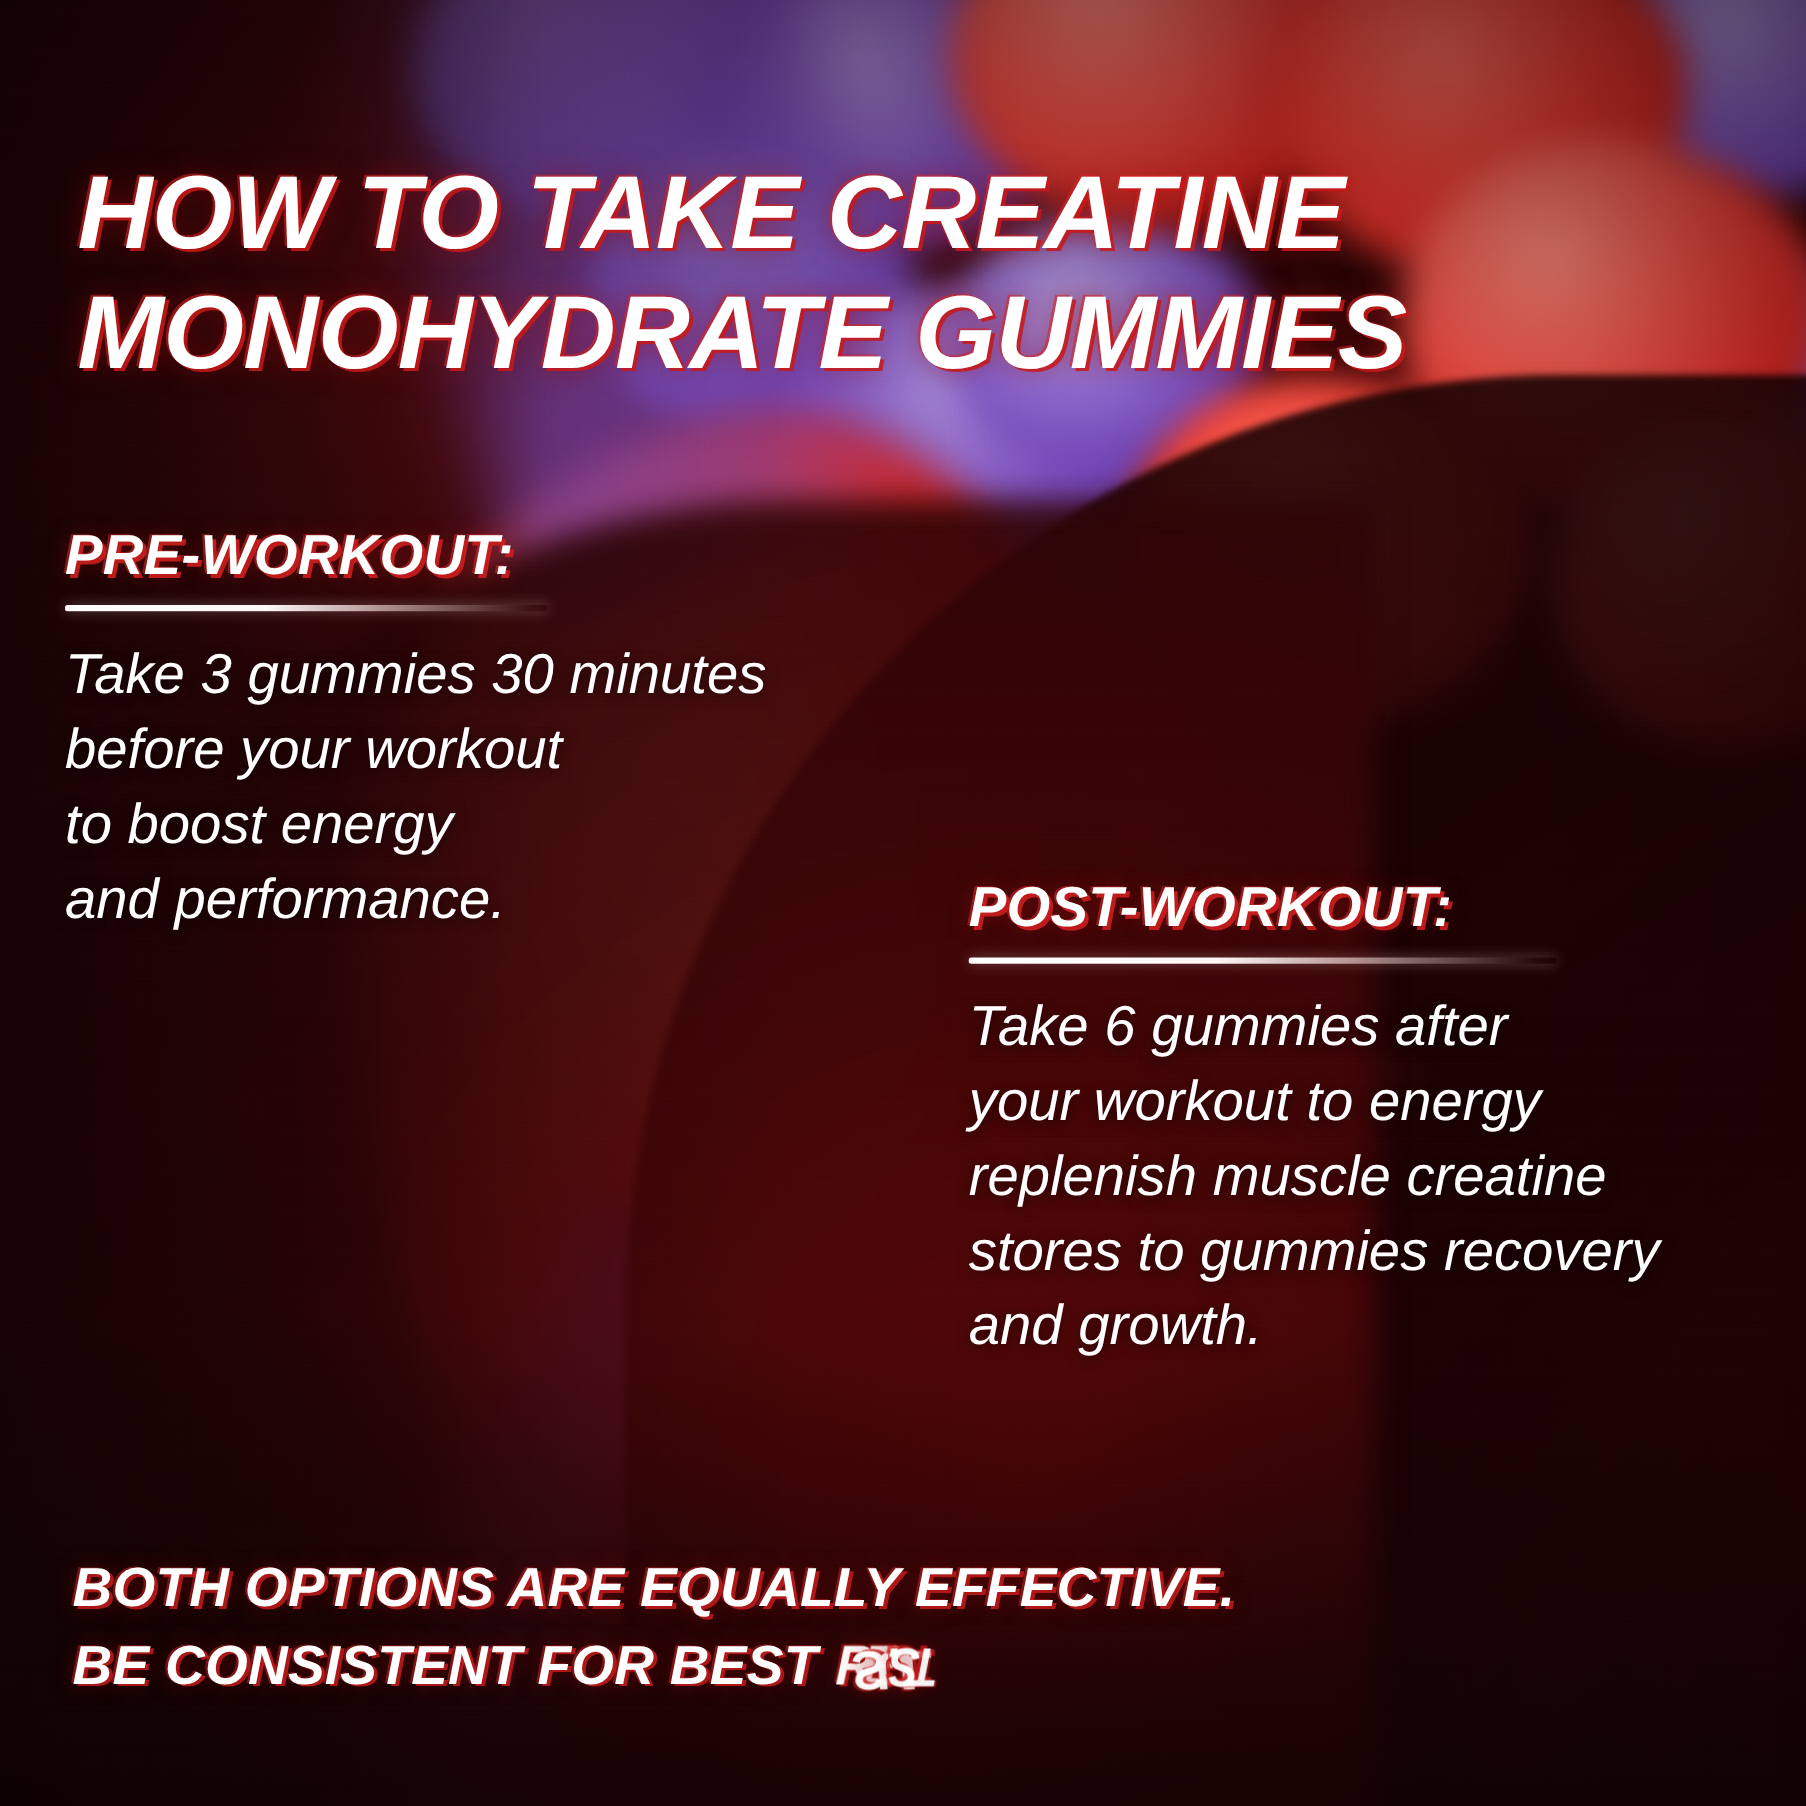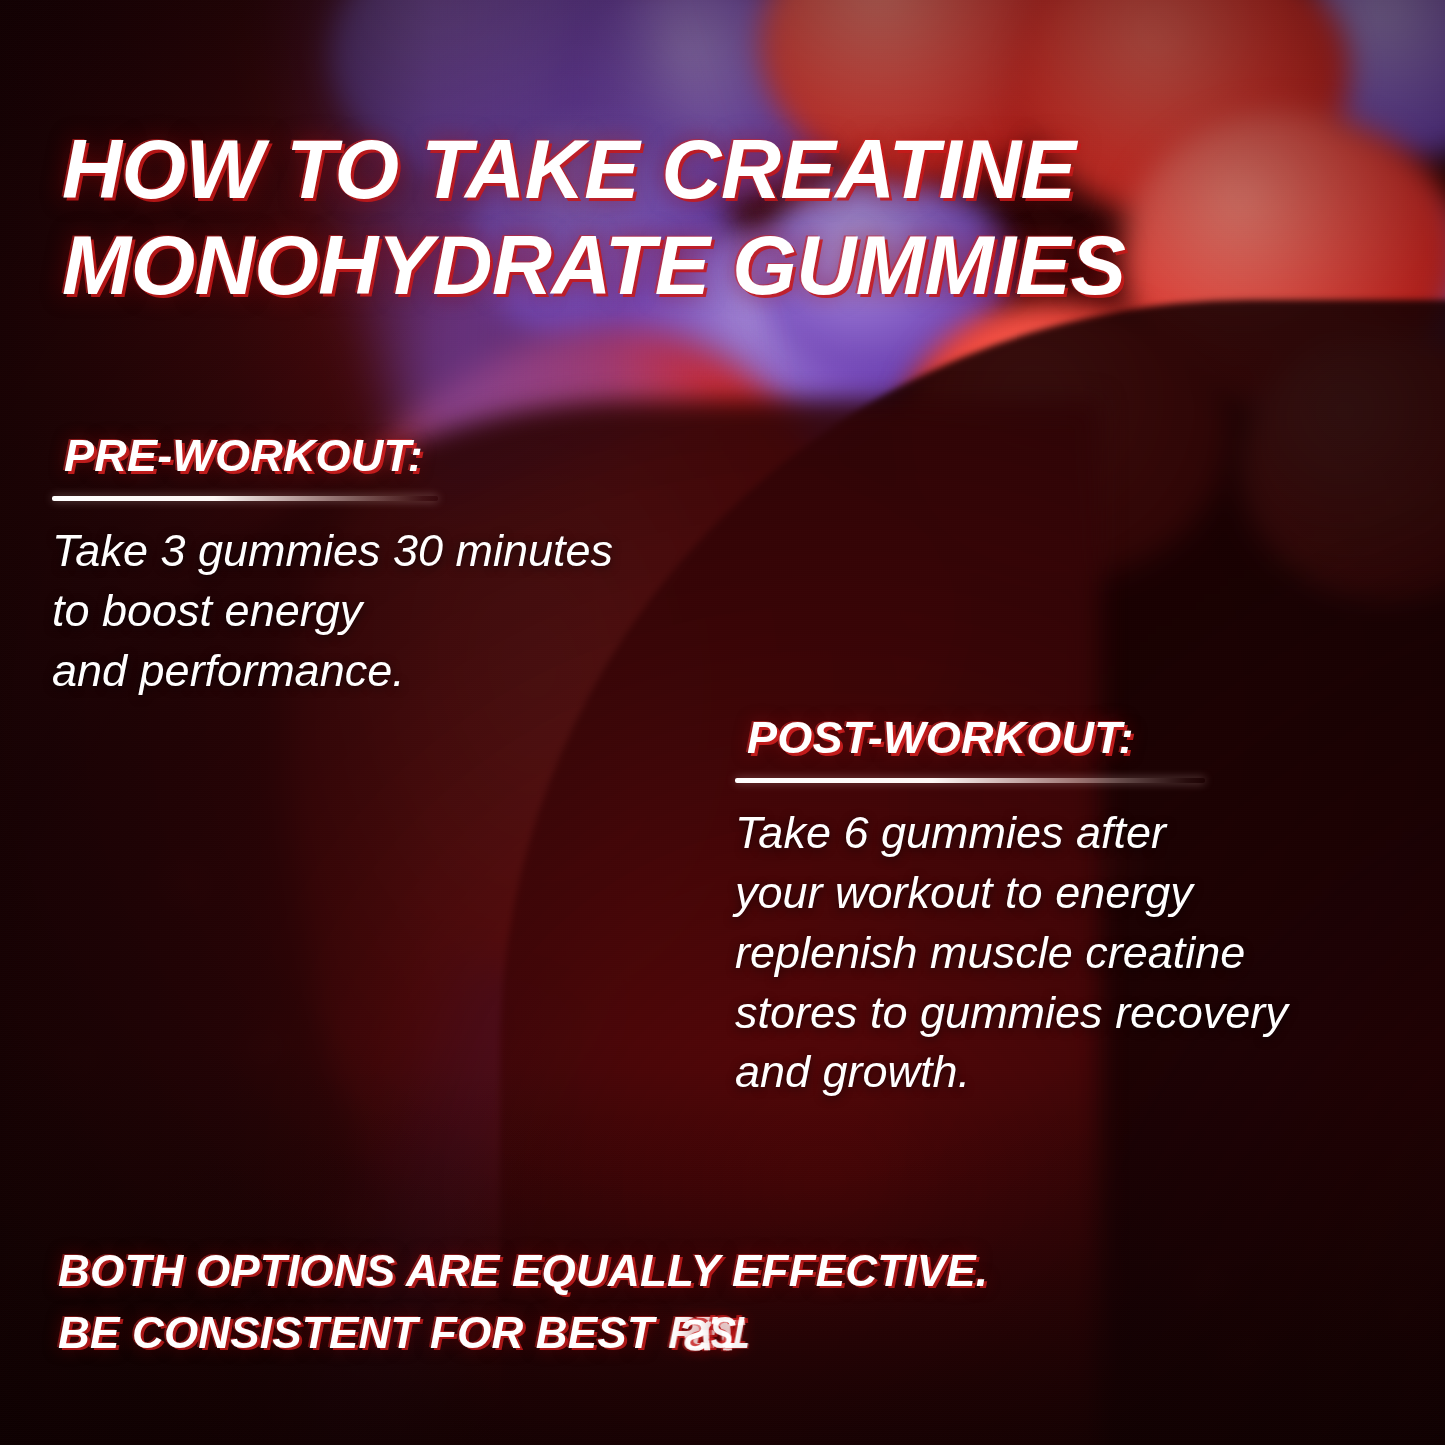--- a/index.html
+++ b/index.html
@@ -156,33 +156,33 @@
       3px 3px 0 rgba(200,25,25,.85),
       -2px -1px 0 rgba(215,35,35,.55),
       0 0 22px rgba(150,10,10,.55);
   }
   .headline .hl-line { display: block; white-space: nowrap; }
 
   .block {
     position: absolute;
   }
   .block-pre  { left: 52px;  top: 418px; width: 700px; }
-  .block-post { left: 735px; top: 700px; width: 650px; }
+  .block-post { left: 775px; top: 700px; width: 650px; }
 
   .block-title {
     color: #fff;
     font-weight: bold;
     font-size: 45px;
     letter-spacing: 0.2px;
     text-transform: uppercase;
     text-shadow:
       3px 3px 0 rgba(205,30,30,.9),
       -2px -1px 0 rgba(220,45,45,.5),
       0 0 16px rgba(160,15,15,.5);
-    margin: 12px;
+    margin: 0;
   }
 
   .rule {
     margin-top: 14px;
     height: 5px;
     border-radius: 2px;
     background: linear-gradient(90deg, #ffffff 0%, #fdf7f5 42%, rgba(255,230,225,.55) 70%, rgba(255,200,195,.05) 96%, rgba(255,190,185,0) 100%);
     box-shadow: 0 0 10px rgba(255,220,215,.35);
   }
   .rule-pre  { width: 386px; }
@@ -305,20 +305,21 @@
     <h1 class="headline">
       <span class="hl-line">HOW TO TAKE CREATINE</span>
       <span class="hl-line">MONOHYDRATE GUMMIES</span>
     </h1>
 
     <div class="block block-pre">
       <div class="block-title">PRE-WORKOUT:</div>
       <div class="rule rule-pre"></div>
       <div class="block-body">
         <span class="bl">Take 3 gummies 30 minutes</span>
+        <span class="bl">before your workout</span>
         <span class="bl">to boost energy</span>
         <span class="bl">and performance.</span>
       </div>
     </div>
 
     <div class="block block-post">
       <div class="block-title">POST-WORKOUT:</div>
       <div class="rule rule-post"></div>
       <div class="block-body">
         <span class="bl">Take 6 gummies after</span>

